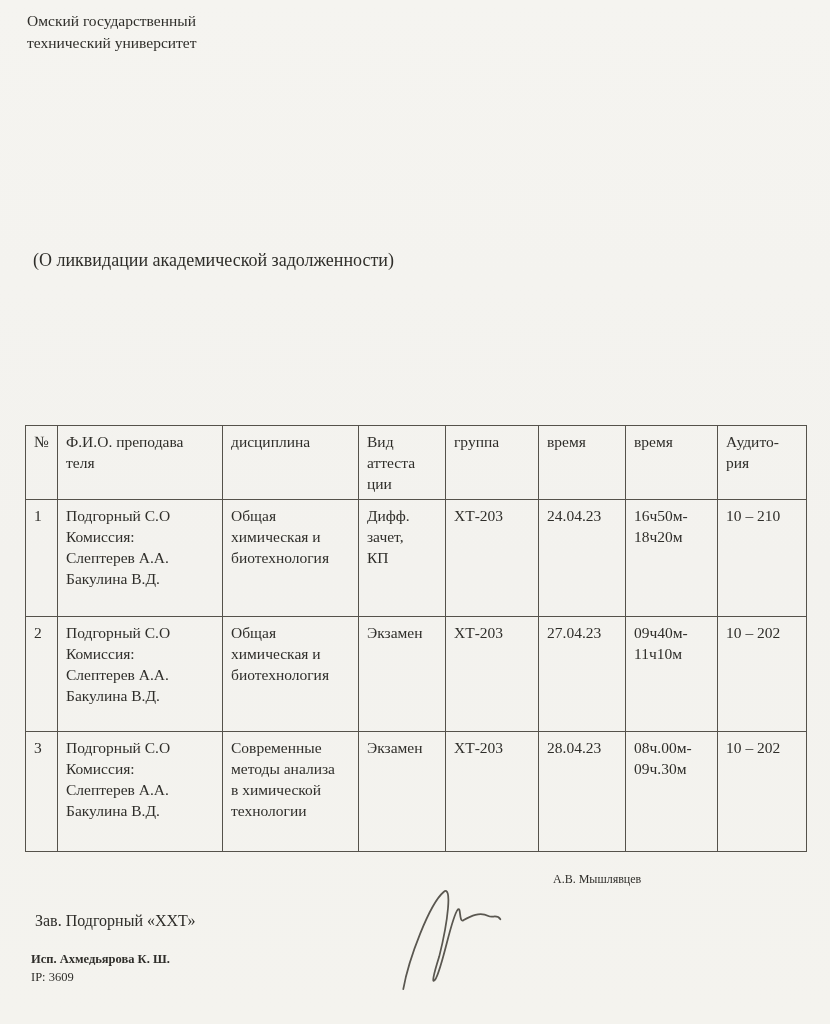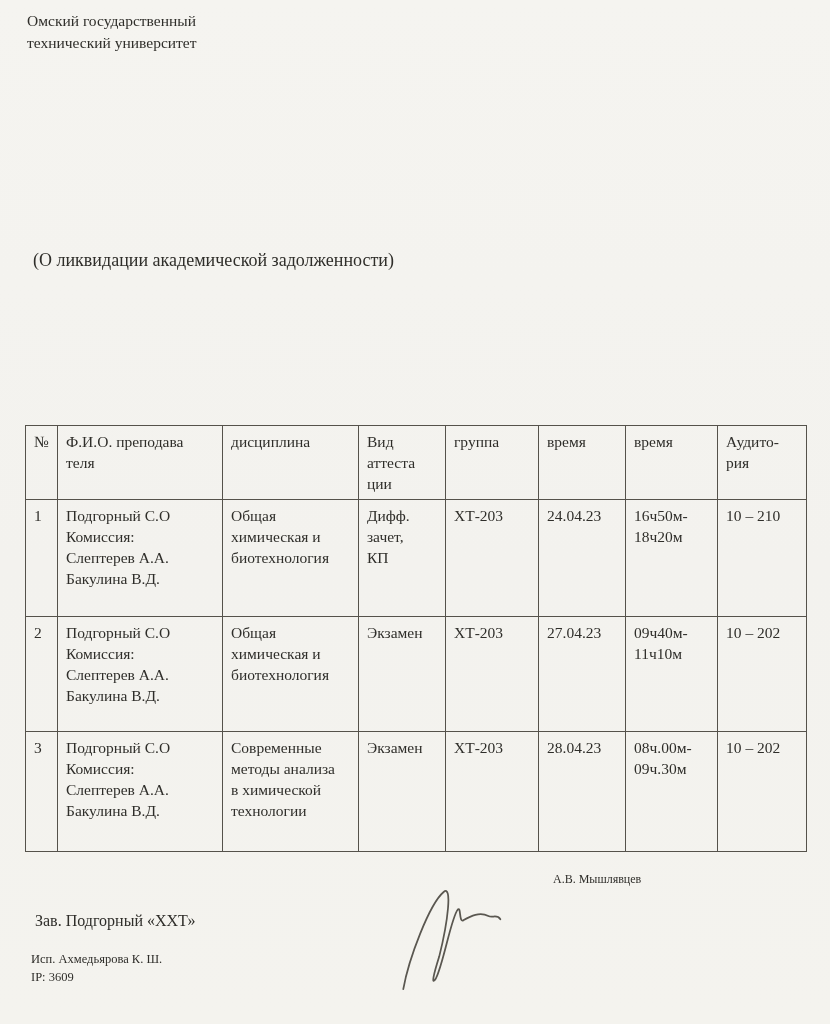--- a/index.html
+++ b/index.html
@@ -81,20 +81,21 @@
     left: 35px; top: 912px;
     font-size: 16px;
   }
   .signer-name {
     left: 553px; top: 872px;
     font-size: 12px;
   }
   .executor-line {
     left: 31px; top: 952px;
     font-size: 12.5px;
+    font-weight: bold;
   }
   .ip-line {
     left: 31px; top: 970px;
     font-size: 12.5px;
   }
   .signature-svg {
     left: 388px; top: 880px;
   }
   .signature-svg path {
     fill: none;

